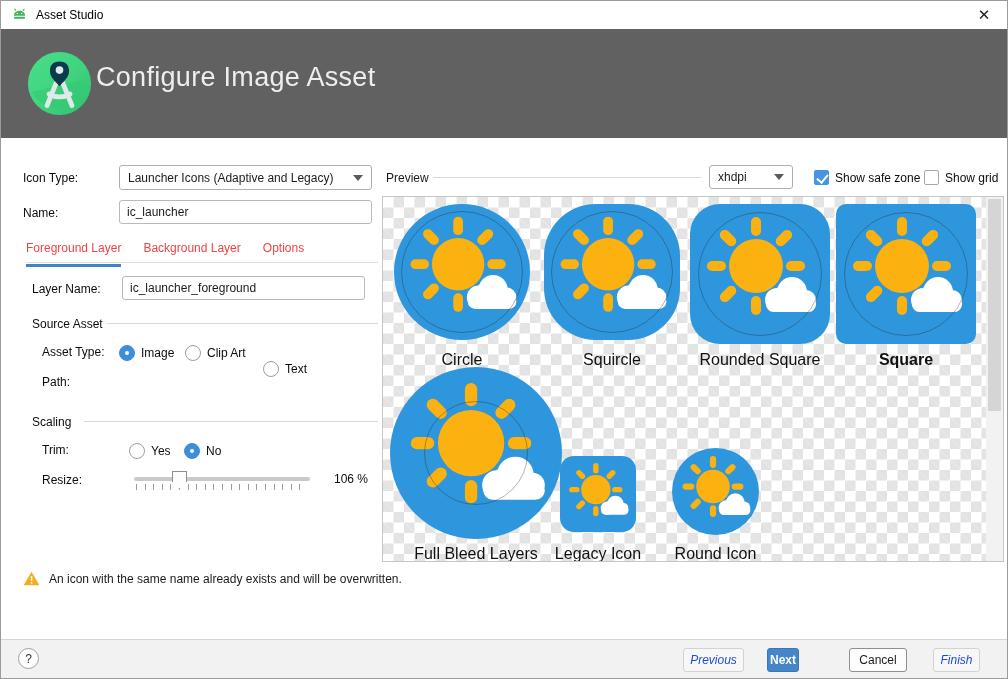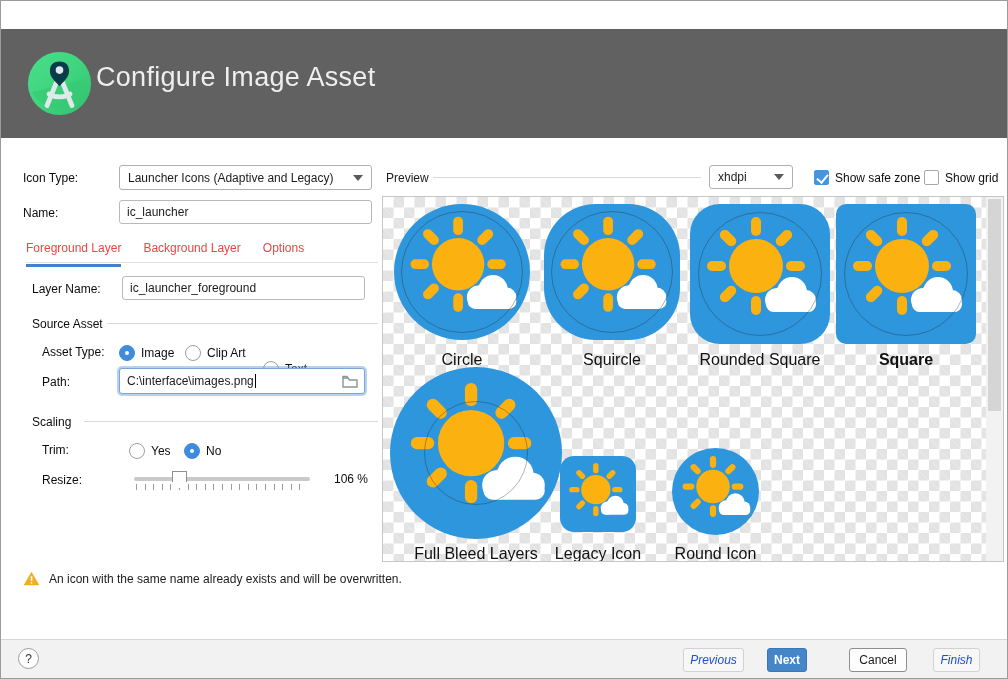--- a/index.html
+++ b/index.html
@@ -100,20 +100,34 @@
         <circle cx="102" cy="88" r="15"></circle>
         <circle cx="116" cy="96" r="10"></circle>
         <rect x="76" y="93" width="50" height="15" rx="7.5"></rect>
       </g>
     </symbol>
   </defs>
 </svg>
 
 <div class="window">
 
+  <div class="titlebar">
+    <svg class="app-ico" viewBox="0 0 24 20">
+      <g fill="#43b05c">
+        <path d="M4 11 A8 7 0 0 1 20 11 Z"></path>
+        <line x1="7" y1="4" x2="5" y2="1" stroke="#43b05c" stroke-width="1.6"></line>
+        <line x1="17" y1="4" x2="19" y2="1" stroke="#43b05c" stroke-width="1.6"></line>
+      </g>
+      <circle cx="9" cy="8" r="1.1" fill="#fff"></circle>
+        <circle cx="15" cy="8" r="1.1" fill="#fff"></circle>
+      <rect x="4" y="12.5" width="16" height="3" rx="1.5" fill="#43b05c"></rect>
+    </svg>
+    <span class="t-title">Asset Studio</span>
+    <div class="close-btn">✕</div>
+  </div>
 
   <div class="header">
     <svg class="logo" viewBox="0 0 70 70">
       <defs>
         <linearGradient id="gg" x1="0" y1="0" x2="1" y2="1">
           <stop offset="0" stop-color="#49e08b"></stop>
             <stop offset="0.55" stop-color="#3fd37e"></stop>
             <stop offset="1" stop-color="#2fbf6e"></stop>
         </linearGradient>
       </defs>
@@ -161,28 +175,20 @@
     <i class="radio on"></i><span>Image</span>
   </div>
   <div class="lbl" style="left:184px; top:344px;">
     <i class="radio"></i><span>Clip Art</span>
   </div>
   <div class="lbl" style="left:262px; top:360px;">
     <i class="radio"></i><span>Text</span>
   </div>
 
   <div class="lbl" style="left:41px; top:374px;">Path:</div>
-  <div class="field focused" style="left:118px; top:367px; width:246px; height:26px;">
-    <span>C:\interface\images.png</span>
-    <span style="display:inline-block;width:1px;height:14px;background:#000;margin-left:1px;"></span>
-    <svg style="position:absolute;right:6px;width:16px;height:13px;" viewBox="0 0 16 13">
-      <path d="M1 3 L6 3 L7.5 5 L15 5 L15 12 L1 12 Z" fill="none" stroke="#8a959c" stroke-width="1.4"></path>
-      <path d="M1 3 L1 1.5 L5 1.5 L6 3" fill="none" stroke="#8a959c" stroke-width="1.4"></path>
-    </svg>
-  </div>
 
   <div class="lbl" style="left:31px; top:414px;">Scaling</div>
   <div class="sect-line" style="left:83px; top:420px; width:294px;"></div>
 
   <div class="lbl" style="left:41px; top:442px;">Trim:</div>
   <div class="lbl" style="left:128px; top:442px;">
     <i class="radio"></i><span>Yes</span>
   </div>
   <div class="lbl" style="left:183px; top:442px;">
     <i class="radio on"></i><span>No</span>
@@ -289,18 +295,18 @@
       <path d="M9 0.8 L17.4 15.2 L0.6 15.2 Z" fill="#efb01f"></path>
       <rect x="8.2" y="5.4" width="1.7" height="5.2" rx="0.8" fill="#fff"></rect>
       <rect x="8.2" y="11.8" width="1.7" height="1.8" rx="0.8" fill="#fff"></rect>
     </svg>
     <span>An icon with the same name already exists and will be overwritten.</span>
   </div>
 
   <div class="footer">
     <div class="help">?</div>
     <div class="btn disabled" style="left:682px; width:61px;">Previous</div>
-    <div class="btn primary" style="left:766px; width:40px;">Next</div>
+    <div class="btn primary" style="left:766px; width:32px;">Next</div>
     <div class="btn cancel" style="left:848px; width:58px;">Cancel</div>
     <div class="btn disabled" style="left:932px; width:47px;">Finish</div>
   </div>
 
 </div>
 
 </body></html>

